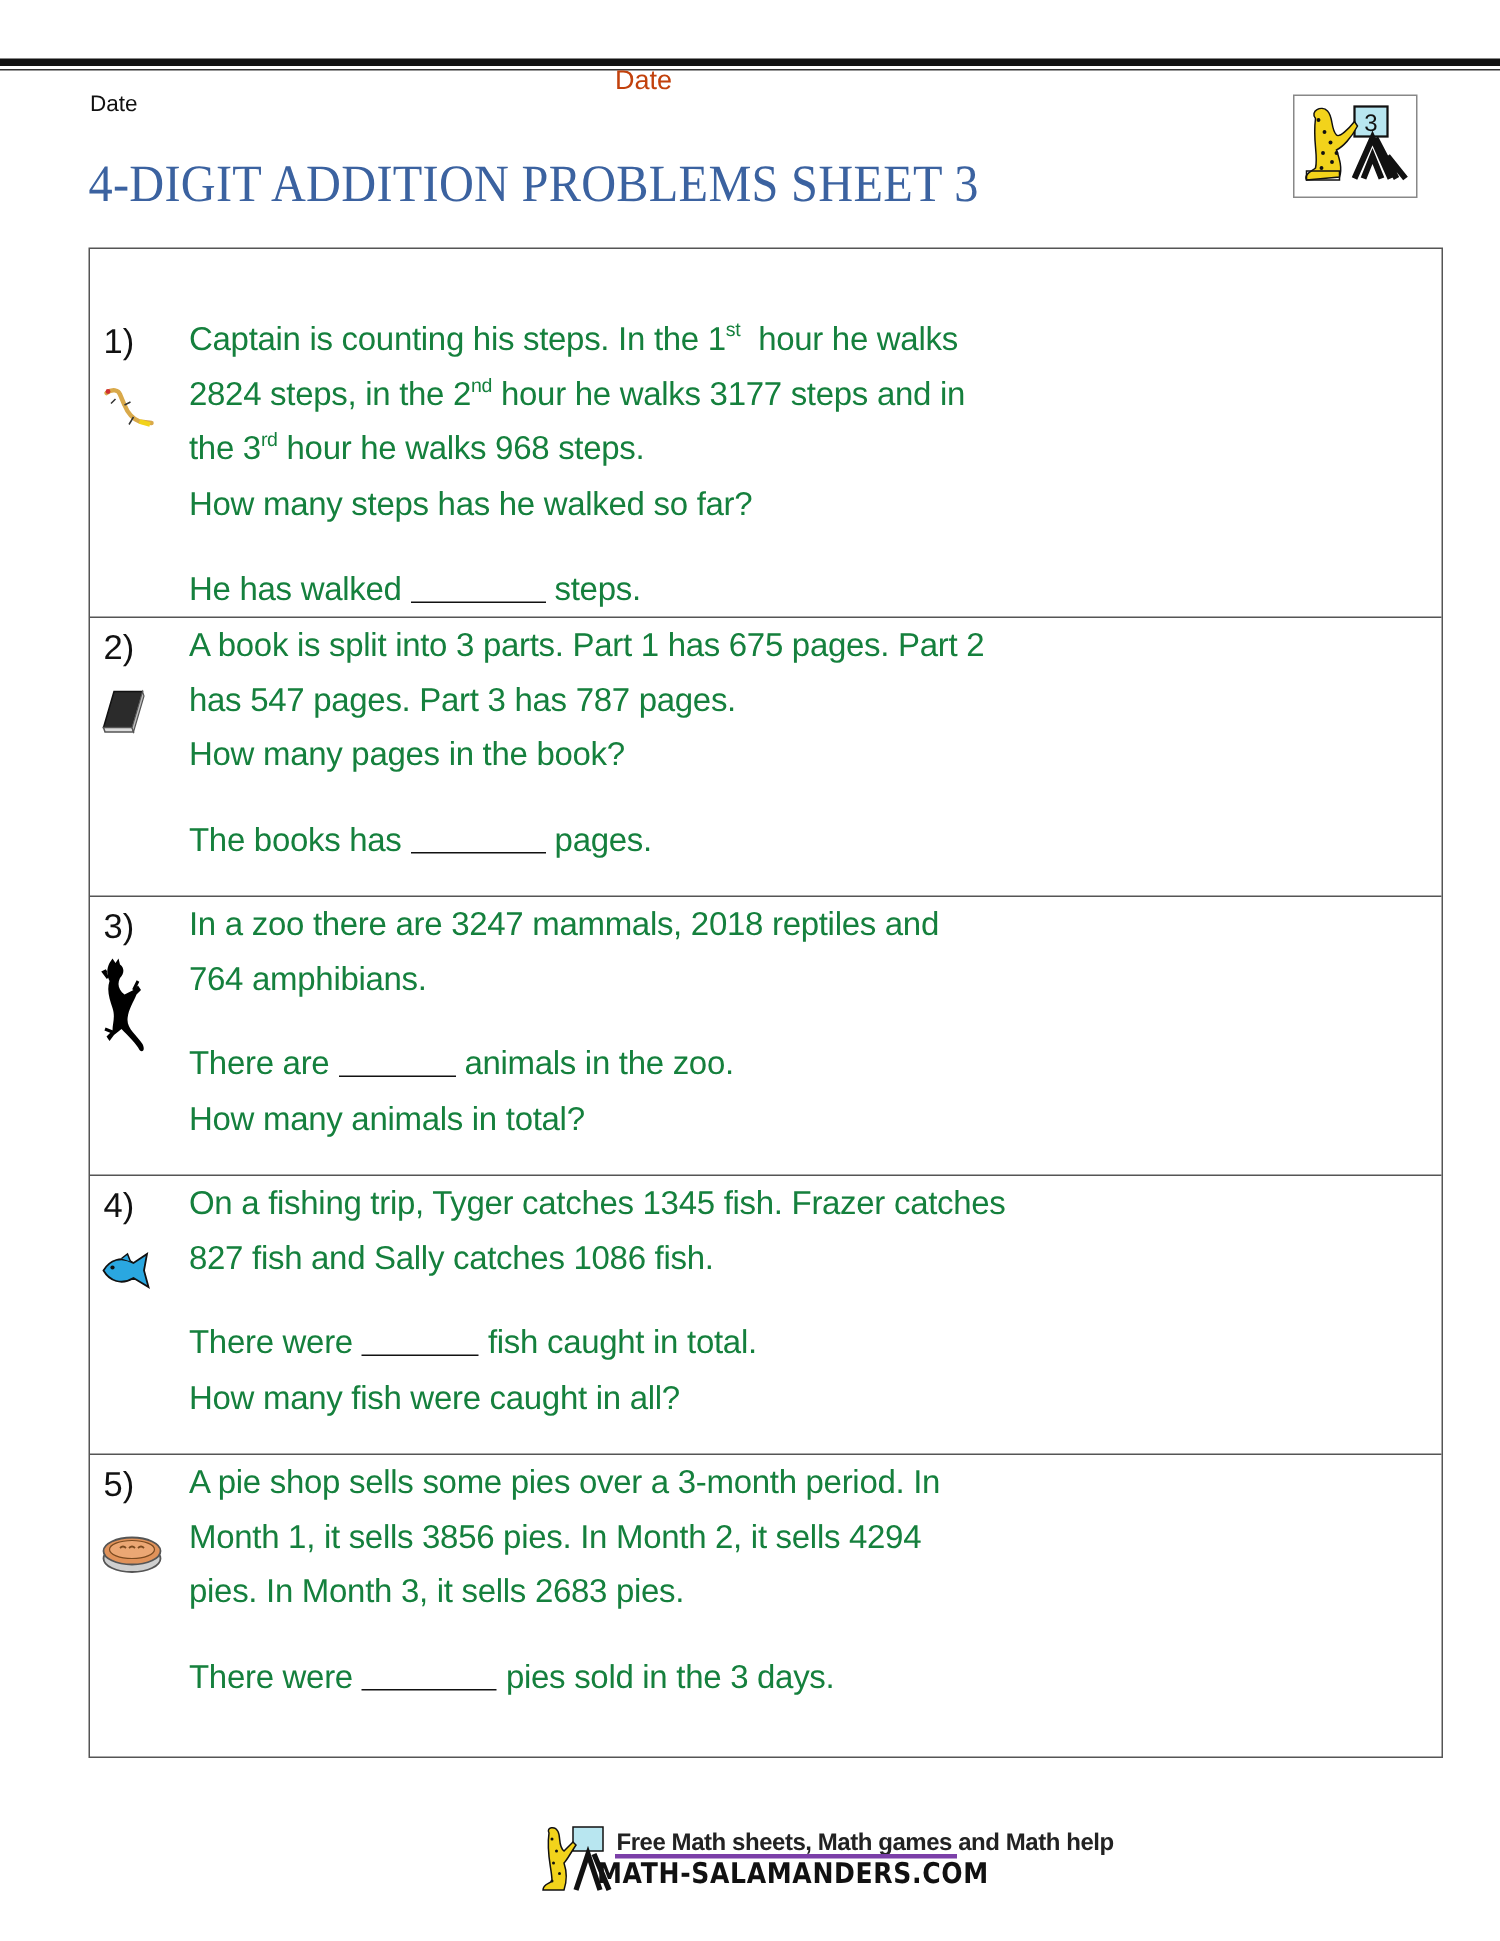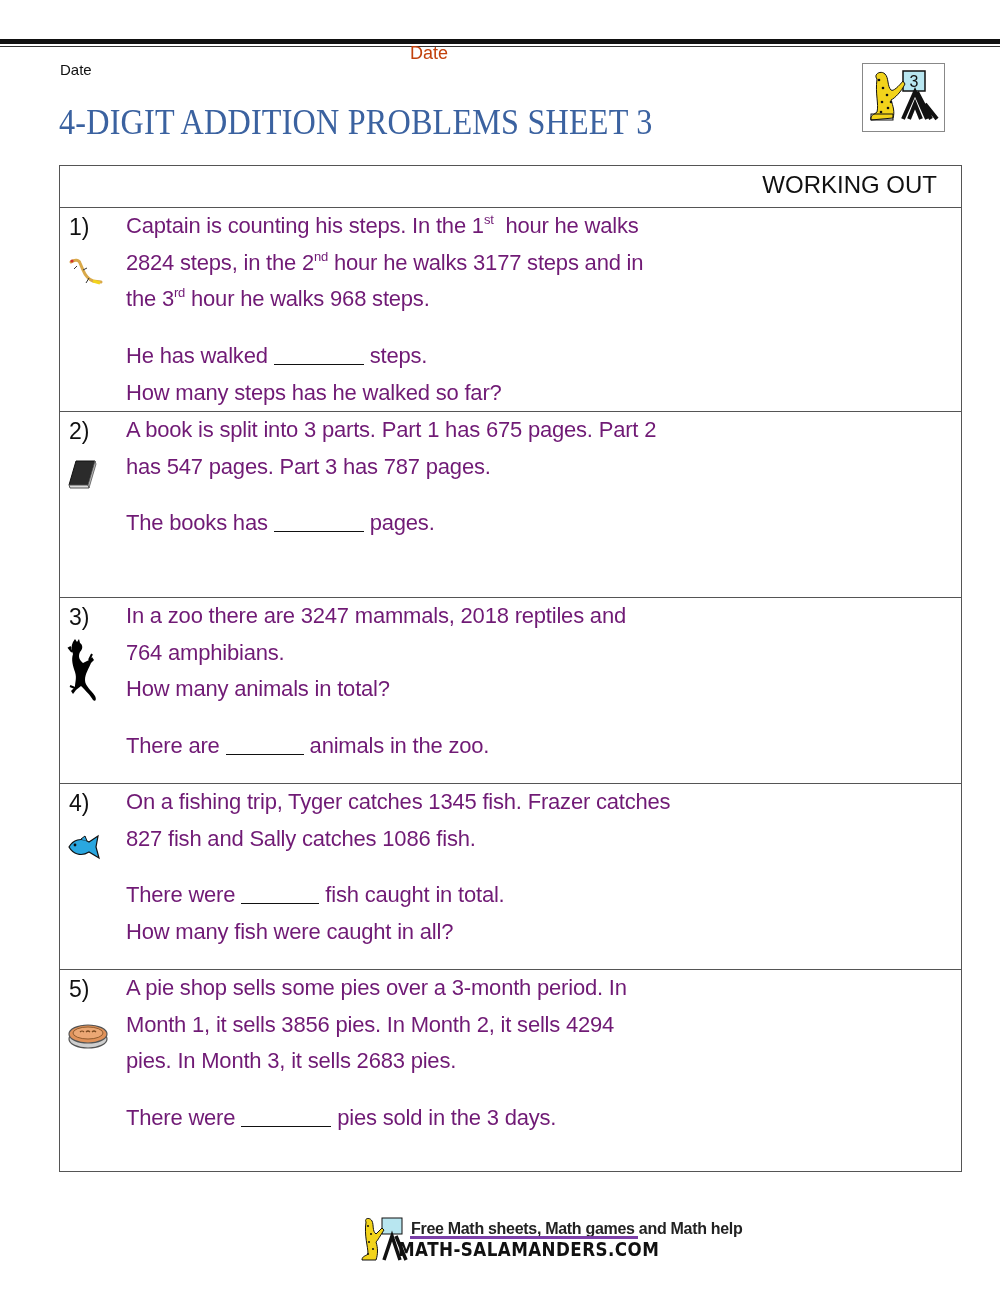--- a/index.html
+++ b/index.html
@@ -98,21 +98,21 @@
     .problem-icon {
       position: absolute;
       left: 7px;
     }
     .problem-body {
       position: absolute;
       left: 66px; top: 0;
       width: 640px;
       font-size: 22px;
       line-height: 36.7px;
-      color: #701a75;
+      color: #15803d;
       letter-spacing: -0.2px;
     }
     .problem-body .line { white-space: nowrap; display: block; }
     .problem-body sup { font-size: 13px; line-height: 0; vertical-align: 9px; }
     .problem-body .answer-line { margin-top: 20px; }
     .blank {
       display: inline-block;
       border-bottom: 1.5px solid #111;
       height: 20px;
       vertical-align: -2px;
@@ -172,72 +172,70 @@
     <circle cx="24" cy="31" r="1.3" fill="#111"></circle>
     <circle cx="19" cy="38" r="1.3" fill="#111"></circle>
     <circle cx="25" cy="44" r="1.3" fill="#111"></circle>
     <circle cx="18" cy="48" r="1.3" fill="#111"></circle>
     <circle cx="28" cy="38" r="1.3" fill="#111"></circle>
     <rect x="8" y="50" width="22" height="6" fill="none" stroke="#111" stroke-width="1"></rect>
   </svg>
 </div>
 
 <div class="sheet-table">
-  <div class="table-header">
-    <div class="working-out">WORKING OUT</div>
-  </div>
 
   <div class="problem" style="top:42px;height:204px;">
     <div class="problem-number">1)</div>
     <div class="problem-icon" style="top:48px;">
       <svg width="36" height="30" viewBox="0 0 36 30">
         <path d="M4 6 C8 3 12 4 13 7 L16 14 C18 19 21 23 26 25 L34 26" stroke="#d9a94a" stroke-width="3" fill="none" stroke-linecap="round"></path>
         <path d="M26 25 L33 27" stroke="#f2d31b" stroke-width="3"></path>
         <circle cx="5" cy="5" r="1.6" fill="#d03030"></circle>
         <path d="M10 10 L7 13 M16 14 L20 12 M22 22 L19 27" stroke="#333" stroke-width="1"></path>
       </svg>
     </div>
     <div class="problem-body">
       <span class="line"><span>Captain is counting his steps. In the 1</span><sup>st</sup><span style="white-space:pre;">  hour he walks</span></span>
       <span class="line"><span>2824 steps, in the 2</span><sup>nd</sup><span> hour he walks 3177 steps and in</span></span>
       <span class="line"><span>the 3</span><sup>rd</sup><span> hour he walks 968 steps.</span></span>
+      <span class="line">How many steps has he walked so far?</span>
       <span class="line answer-line"><span>He has walked</span><span class="blank" style="width:90px;"></span><span>steps.</span></span>
-      <span class="line">How many steps has he walked so far?</span>
     </div>
   </div>
 
   <div class="problem" style="top:246px;height:186px;">
     <div class="problem-number">2)</div>
     <div class="problem-icon" style="top:46px;">
       <svg width="32" height="32" viewBox="0 0 32 32">
         <path d="M9 3 L28 3 L21 27 L2 27 Z" fill="#2b2b2b" stroke="#111" stroke-width="1"></path>
         <path d="M2 27 L21 27 L22 30 L3 30 Z" fill="#ddd" stroke="#555" stroke-width="1"></path>
         <path d="M21 27 L28 3 L29 6 L22 30 Z" fill="#bbb" stroke="#555" stroke-width="0.8"></path>
       </svg>
     </div>
     <div class="problem-body">
       <span class="line">A book is split into 3 parts. Part 1 has 675 pages. Part 2</span>
       <span class="line">has 547 pages. Part 3 has 787 pages.</span>
+      <span class="line">How many pages in the book?</span>
       <span class="line answer-line"><span>The books has</span><span class="blank" style="width:90px;"></span><span>pages.</span></span>
     </div>
   </div>
 
   <div class="problem" style="top:432px;height:186px;">
     <div class="problem-number">3)</div>
     <div class="problem-icon" style="top:40px;">
       <svg width="36" height="66" viewBox="0 0 36 66">
         <path d="M6 4 L8 1 L10 4 L12 1 L13 5 C16 7 16 11 13 14 C11 18 12 22 16 25 L22 22 L25 19 L27 22 L24 25 C22 30 18 36 18 42 C18 48 24 52 28 58 C30 62 28 64 26 62 C24 58 18 52 14 48 L9 52 L6 56 L4 53 L8 49 C8 44 10 40 8 34 C6 28 4 22 6 16 C4 12 4 8 6 4 Z" fill="#000"></path>
         <path d="M5 14 L2 10 L4 9 M22 22 L25 16 M8 50 L3 48" stroke="#000" stroke-width="2"></path>
       </svg>
     </div>
     <div class="problem-body">
       <span class="line">In a zoo there are 3247 mammals, 2018 reptiles and</span>
       <span class="line">764 amphibians.</span>
+      <span class="line answer-line"><span>There are</span><span class="blank" style="width:78px;"></span><span>animals in the zoo.</span></span>
       <span class="line">How many animals in total?</span>
-      <span class="line answer-line"><span>There are</span><span class="blank" style="width:78px;"></span><span>animals in the zoo.</span></span>
     </div>
   </div>
 
   <div class="problem" style="top:618px;height:186px;">
     <div class="problem-number">4)</div>
     <div class="problem-icon" style="top:50px;">
       <svg width="36" height="26" viewBox="0 0 36 26">
         <path d="M2 13 C6 6 14 3 22 8 L31 2 L29 13 L32 24 L22 18 C14 23 6 20 2 13 Z" fill="#2aa7e0" stroke="#111" stroke-width="1.2"></path>
         <circle cx="8" cy="11" r="1.4" fill="#111"></circle>
         <path d="M14 5 L18 2 L20 7" fill="#2aa7e0" stroke="#111" stroke-width="1"></path>

